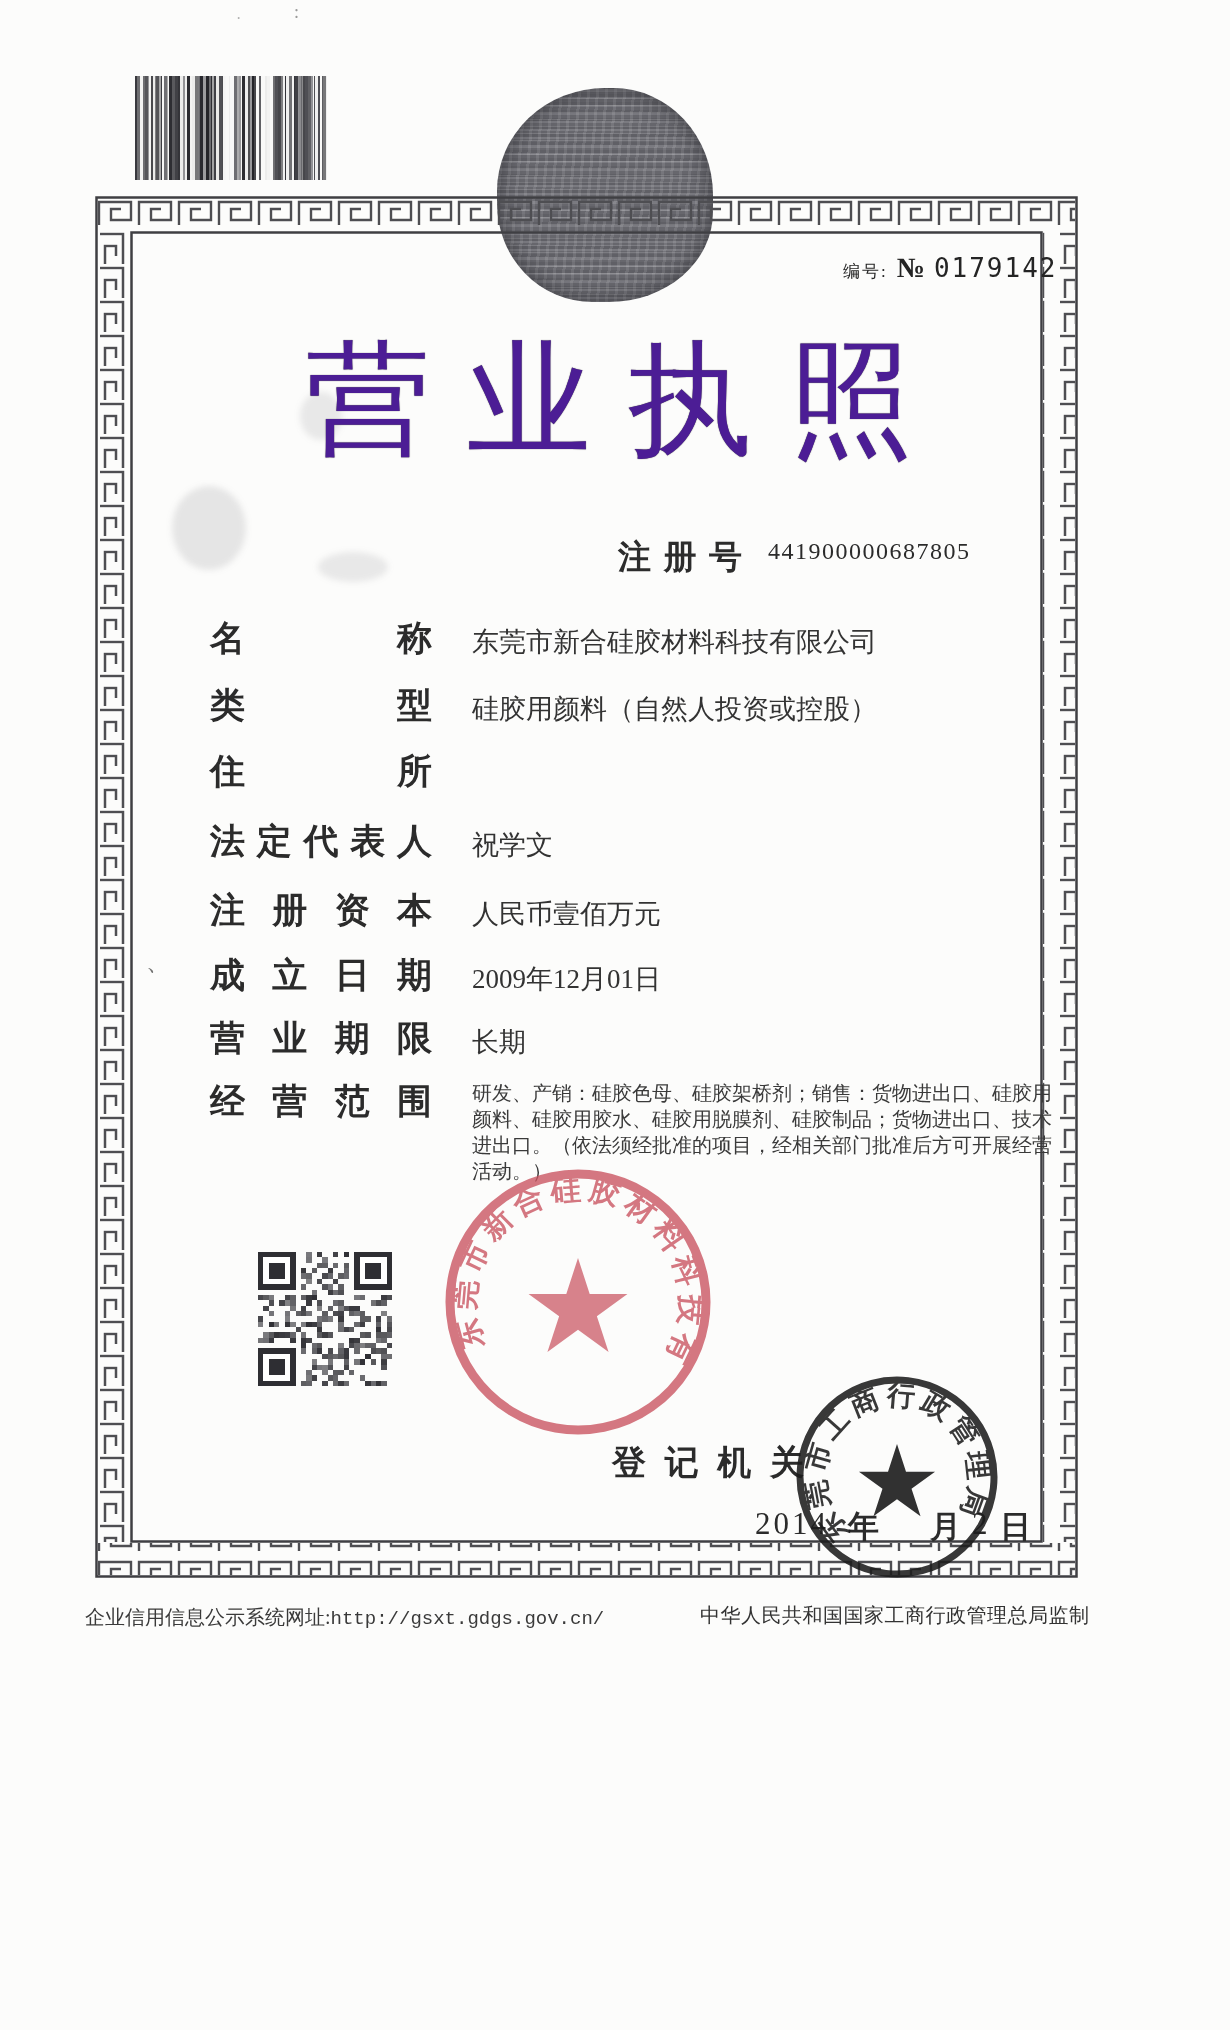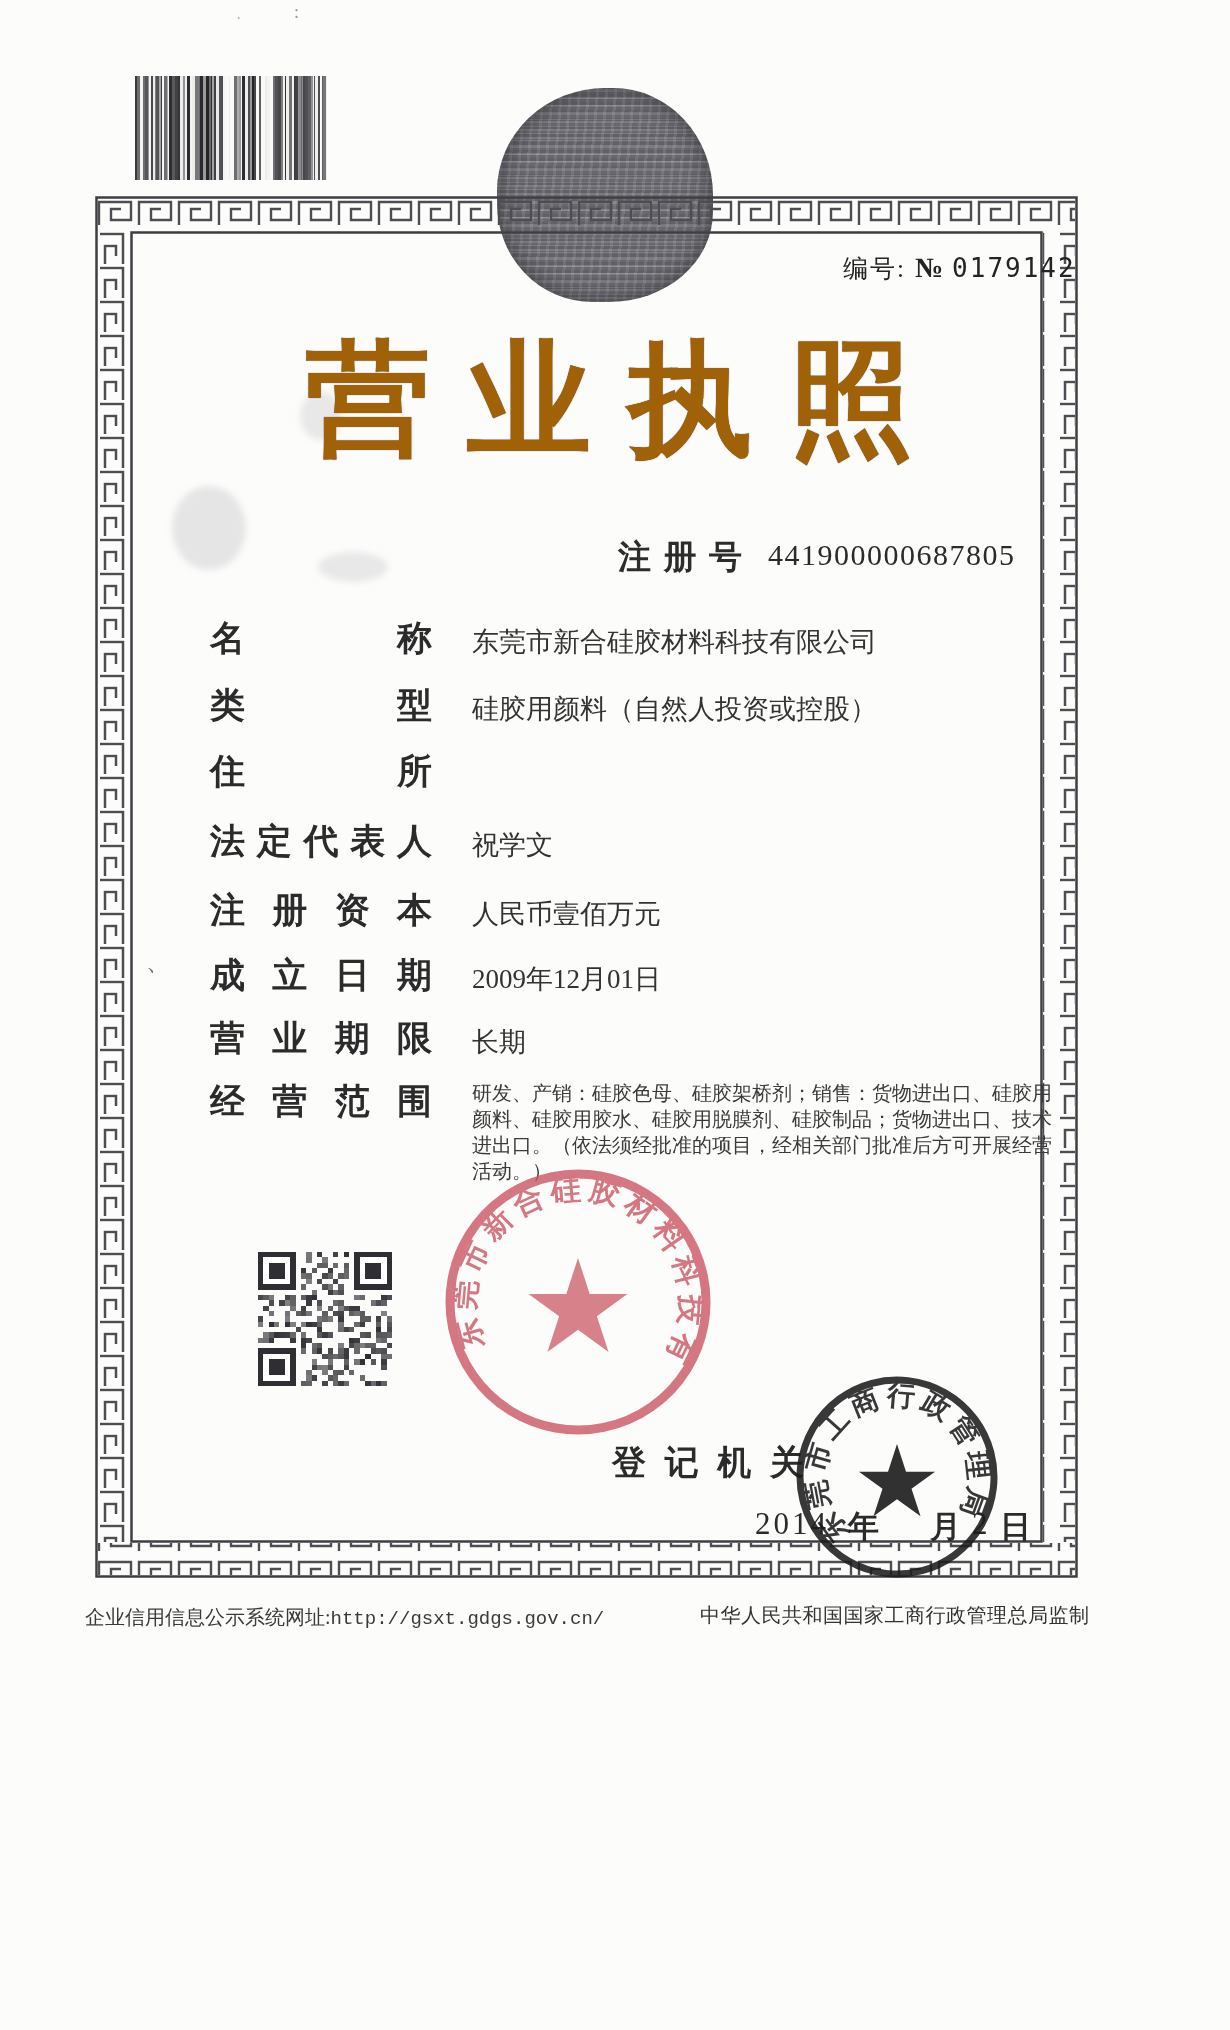--- a/index.html
+++ b/index.html
@@ -18,33 +18,33 @@
       repeating-linear-gradient(95deg, rgba(255,255,255,.10) 0 3px, rgba(255,255,255,0) 3px 9px),
       repeating-linear-gradient(0deg, rgba(255,255,255,.14) 0 1px, rgba(255,255,255,0) 1px 7px),
       repeating-linear-gradient(0deg, #67676d 0 3px, #7a7a80 3px 5px, #606066 5px 8px);
     box-shadow:inset 0 0 22px rgba(35,35,40,.65);}
 
   
   .frame{left:95px;top:196px;}
 
   
   .serial{left:843px;top:252px;display:flex;align-items:baseline;gap:9px;color:#242424;}
-  .serial .lbl{font-size:25px;letter-spacing:2px;text-align:center;}
+  .serial .lbl{font-size:17px;letter-spacing:2px;text-align:center;}
   .serial .no{font-size:28px;font-weight:bold;}
   .serial .num{font-size:26px;font-family:"DejaVu Sans Mono",monospace;letter-spacing:2px;}
 
   
-  .title{left:306px;top:318px;font-size:124px;font-weight:bold;color:#a16207;
+  .title{left:306px;top:318px;font-size:124px;font-weight:normal;color:#4c1d95;
          letter-spacing:37px;white-space:nowrap;text-shadow:0 0 1px #333;}
 
   
   .regno{left:0;top:535px;width:1230px;height:50px;}
   .regno .rlabel{position:absolute;left:618px;width:124px;display:flex;justify-content:space-between;
                  font-size:33px;font-weight:bold;color:#2c2c2c;}
-  .regno .rval{position:absolute;left:768px;top:3px;font-size:30px;letter-spacing:1.5px;color:#2b2b2b;}
+  .regno .rval{position:absolute;left:768px;top:3px;font-size:24px;letter-spacing:1.5px;color:#2b2b2b;}
 
   
   .field-row{left:0;width:1230px;height:62px;}
   .flabel{position:absolute;left:210px;width:222px;display:flex;justify-content:space-between;
           font-size:35px;font-weight:bold;color:#2b2b2b;}
   .fvalue{position:absolute;left:472px;top:9px;font-size:27px;color:#333;white-space:nowrap;}
   .scope .fvalue{top:2px;width:588px;font-size:20px;line-height:26px;white-space:normal;color:#3a3a3a;}
 
   
   .qr{left:258px;top:1252px;}

